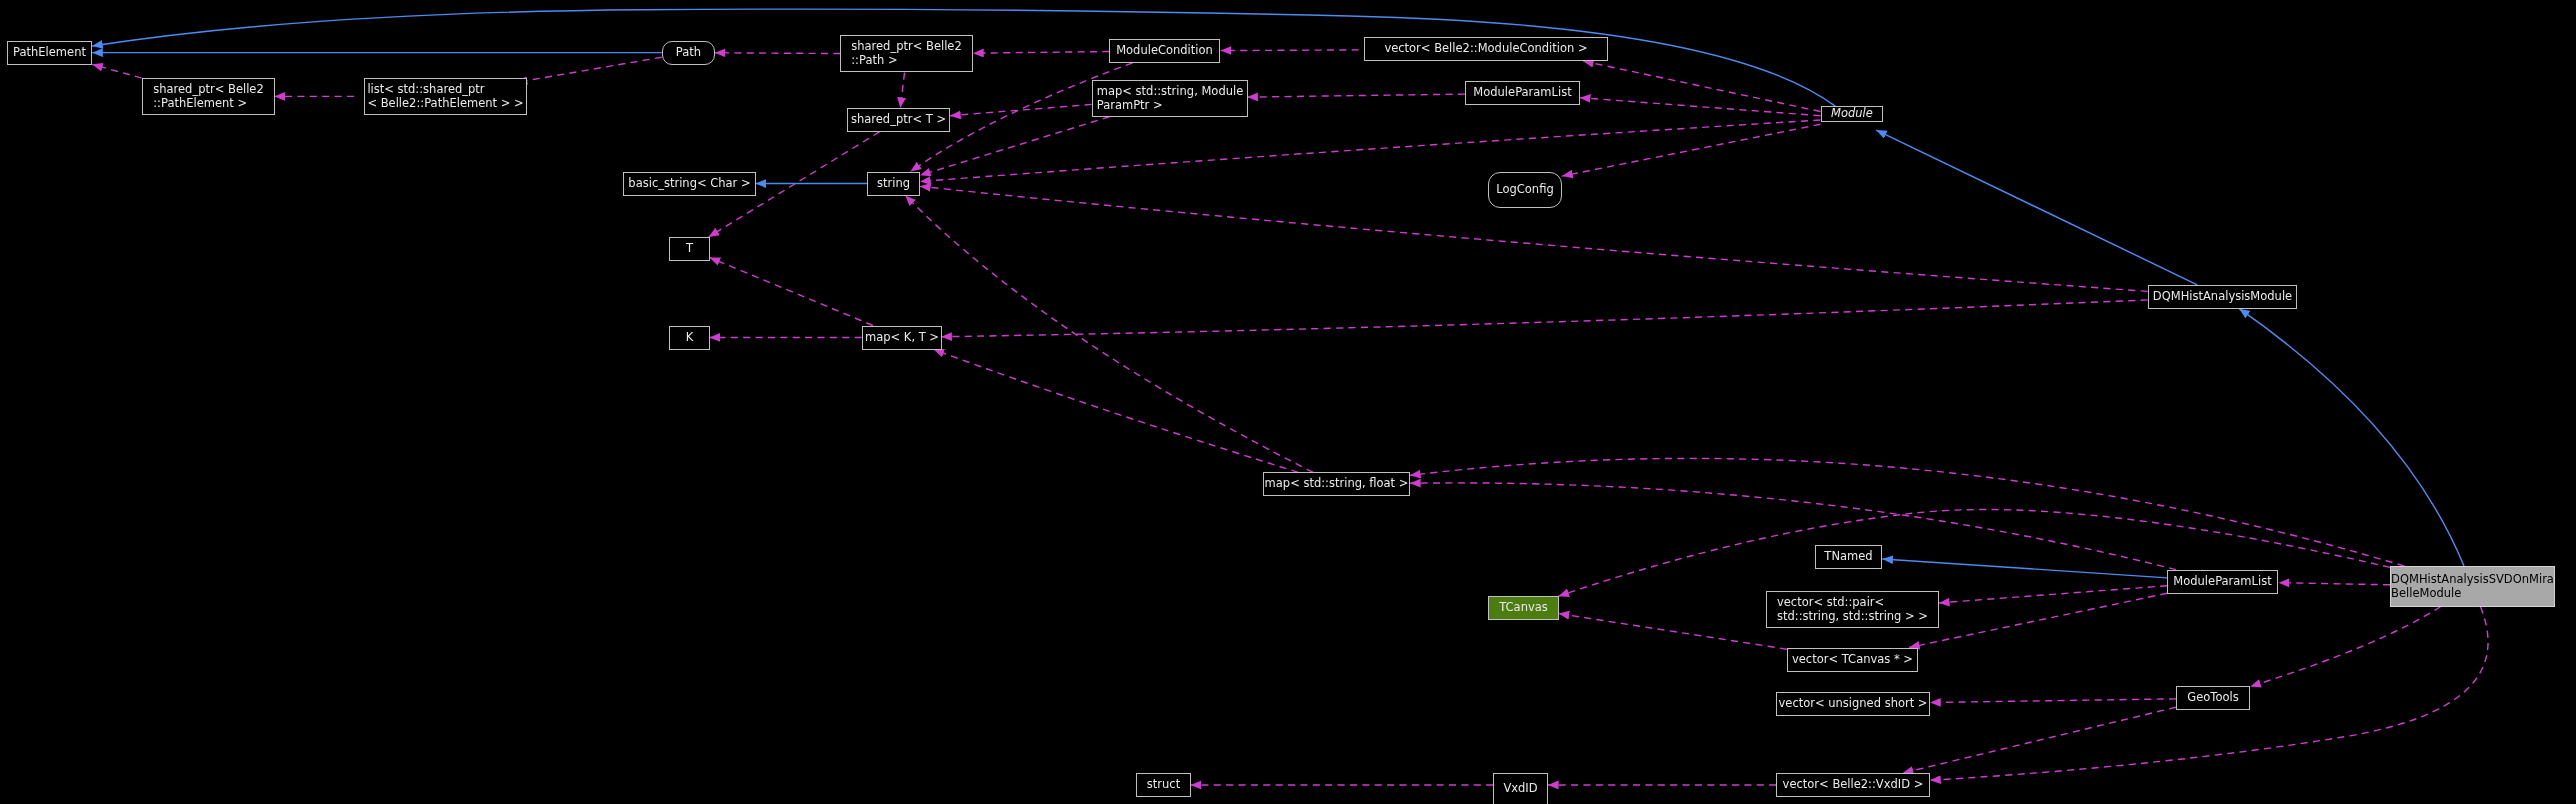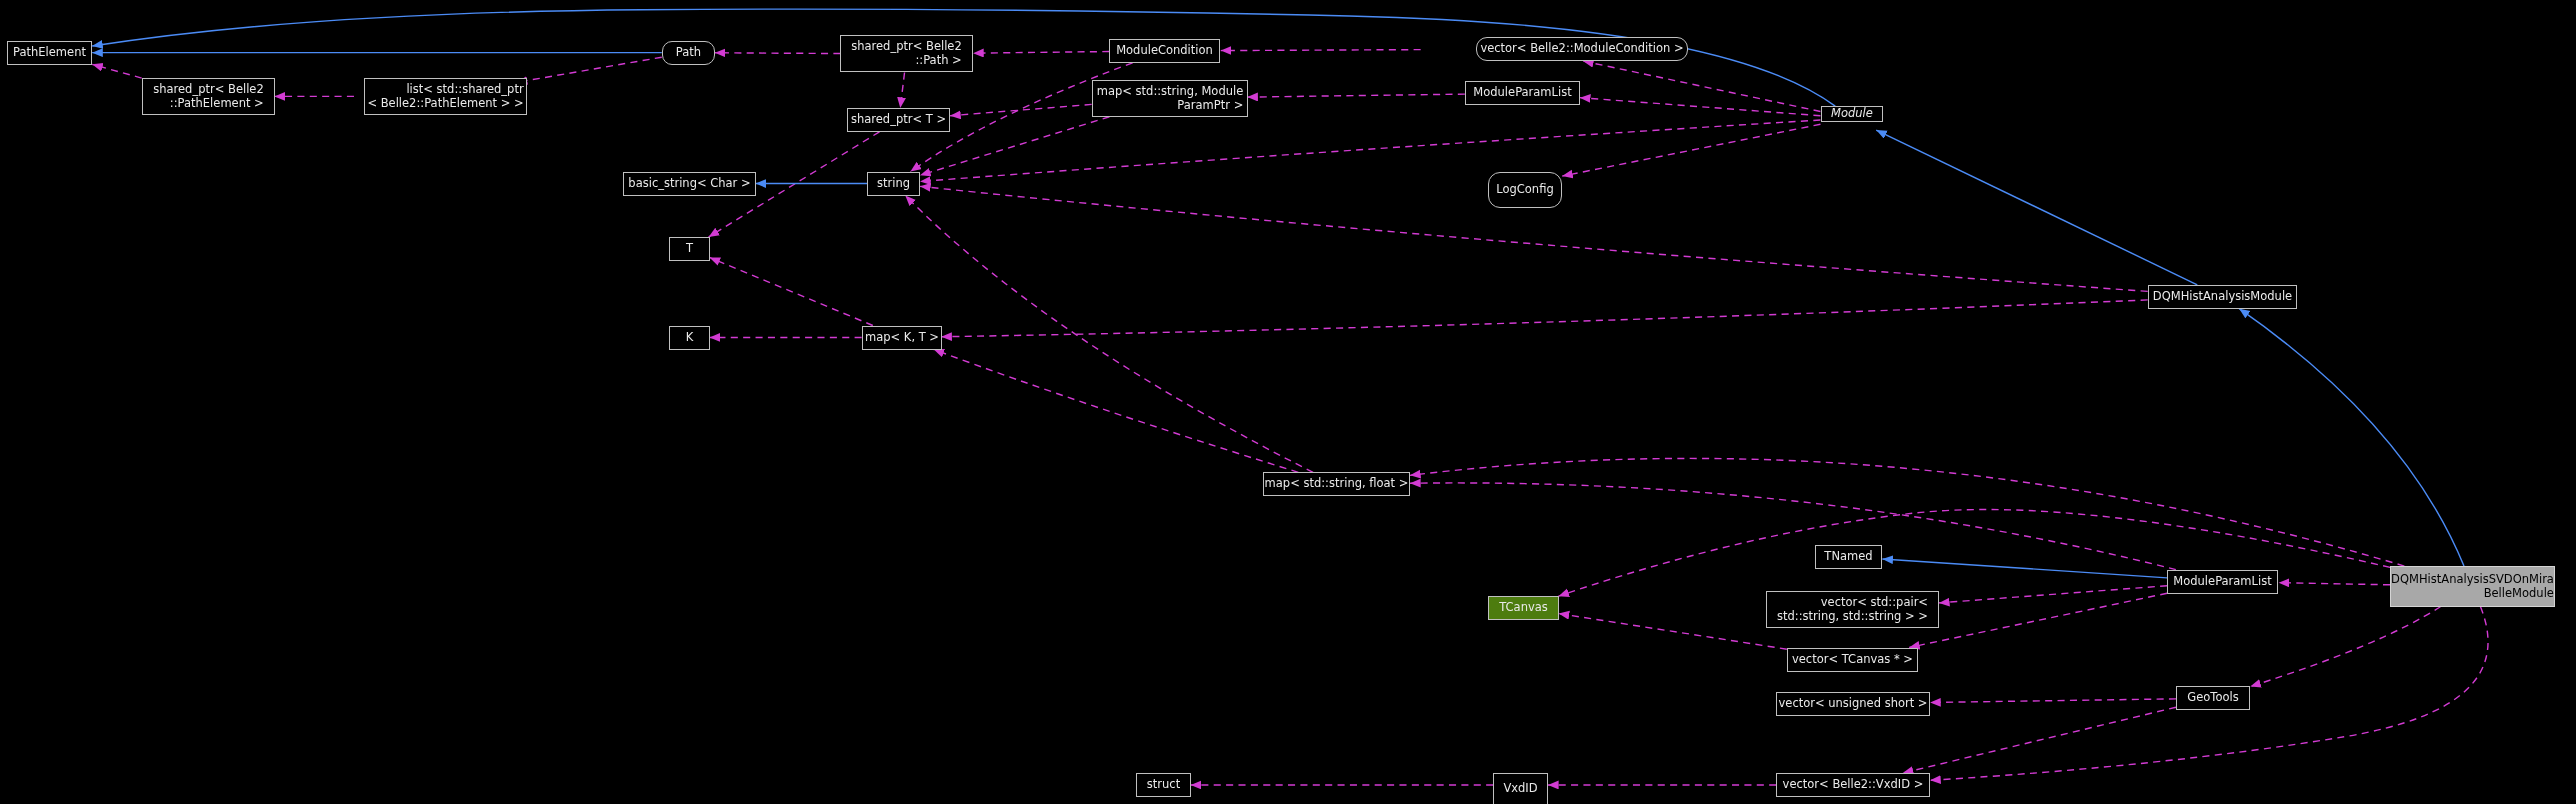--- a/index.html
+++ b/index.html
@@ -7,21 +7,21 @@
     position:relative;
     width:2576px;height:804px;
     background:#000;
     overflow:hidden;
     font-family:"DejaVu Sans","Liberation Sans",sans-serif;
   }
   svg.edge-layer{position:absolute;left:0;top:0;width:2576px;height:804px;}
   .node{
     position:absolute;
     display:flex;align-items:center;justify-content:center;
-    text-align:right;
+    text-align:left;
     font-size:11.5px;line-height:1.18;
     white-space:pre;
     box-sizing:border-box;
     border:0.9px solid #c0c0c0;
     background:#000;color:#eaeaea;
     padding:0.9px 2.7px;
     cursor:pointer;
   }
 </style>
 </head>
@@ -82,21 +82,21 @@
   <div id="node-layer">
       <div class="node" style="left: 7px; top: 41px; width: 85px; height: 24px; background: rgb(0, 0, 0); color: rgb(234, 234, 234); border-color: rgb(192, 192, 192);">PathElement</div>
       <div class="node" style="left: 142px; top: 78px; width: 133px; height: 37px; background: rgb(0, 0, 0); color: rgb(234, 234, 234); border-color: rgb(192, 192, 192);">shared_ptr&lt; Belle2
 ::PathElement &gt;</div>
       <div class="node" style="left: 364px; top: 78px; width: 163px; height: 37px; background: rgb(0, 0, 0); color: rgb(234, 234, 234); border-color: rgb(192, 192, 192);">list&lt; std::shared_ptr
 &lt; Belle2::PathElement &gt; &gt;</div>
       <div class="node" style="left: 662px; top: 41px; width: 53px; height: 24px; background: rgb(0, 0, 0); color: rgb(234, 234, 234); border-color: rgb(192, 192, 192); border-radius: 10px;">Path</div>
       <div class="node" style="left: 840px; top: 35px; width: 133px; height: 37px; background: rgb(0, 0, 0); color: rgb(234, 234, 234); border-color: rgb(192, 192, 192);">shared_ptr&lt; Belle2
 ::Path &gt;</div>
       <div class="node" style="left: 1109px; top: 39px; width: 111px; height: 24px; background: rgb(0, 0, 0); color: rgb(234, 234, 234); border-color: rgb(192, 192, 192);">ModuleCondition</div>
-      <div class="node" style="left: 1476px; top: 37px; width: 212px; height: 24px; background: rgb(0, 0, 0); color: rgb(234, 234, 234); border-color: rgb(192, 192, 192); border-radius: 11px;">vector&lt; Belle2::ModuleCondition &gt;</div>
+      <div class="node" style="left: 1364px; top: 37px; width: 244px; height: 24px; background: rgb(0, 0, 0); color: rgb(234, 234, 234); border-color: rgb(192, 192, 192);">vector&lt; Belle2::ModuleCondition &gt;</div>
       <div class="node" style="left: 1092px; top: 80px; width: 156px; height: 37px; background: rgb(0, 0, 0); color: rgb(234, 234, 234); border-color: rgb(192, 192, 192);">map&lt; std::string, Module
 ParamPtr &gt;</div>
       <div class="node" style="left: 1465px; top: 81px; width: 115px; height: 24px; background: rgb(0, 0, 0); color: rgb(234, 234, 234); border-color: rgb(192, 192, 192);">ModuleParamList</div>
       <div class="node" style="left: 847px; top: 108px; width: 103px; height: 24px; background: rgb(0, 0, 0); color: rgb(234, 234, 234); border-color: rgb(192, 192, 192);">shared_ptr&lt; T &gt;</div>
       <div class="node" style="left: 1821px; top: 106px; width: 62px; height: 16px; background: rgb(0, 0, 0); color: rgb(234, 234, 234); border-color: rgb(192, 192, 192); font-style: italic;">Module</div>
       <div class="node" style="left: 1488px; top: 172px; width: 74px; height: 36px; background: rgb(0, 0, 0); color: rgb(234, 234, 234); border-color: rgb(192, 192, 192); border-radius: 12px;">LogConfig</div>
       <div class="node" style="left: 623px; top: 172px; width: 133px; height: 24px; background: rgb(0, 0, 0); color: rgb(234, 234, 234); border-color: rgb(192, 192, 192);">basic_string&lt; Char &gt;</div>
       <div class="node" style="left: 867px; top: 172px; width: 53px; height: 24px; background: rgb(0, 0, 0); color: rgb(234, 234, 234); border-color: rgb(192, 192, 192);">string</div>
       <div class="node" style="left: 669px; top: 237px; width: 41px; height: 24px; background: rgb(0, 0, 0); color: rgb(234, 234, 234); border-color: rgb(192, 192, 192);">T</div>
       <div class="node" style="left: 2148px; top: 285px; width: 149px; height: 24px; background: rgb(0, 0, 0); color: rgb(234, 234, 234); border-color: rgb(192, 192, 192);">DQMHistAnalysisModule</div>

